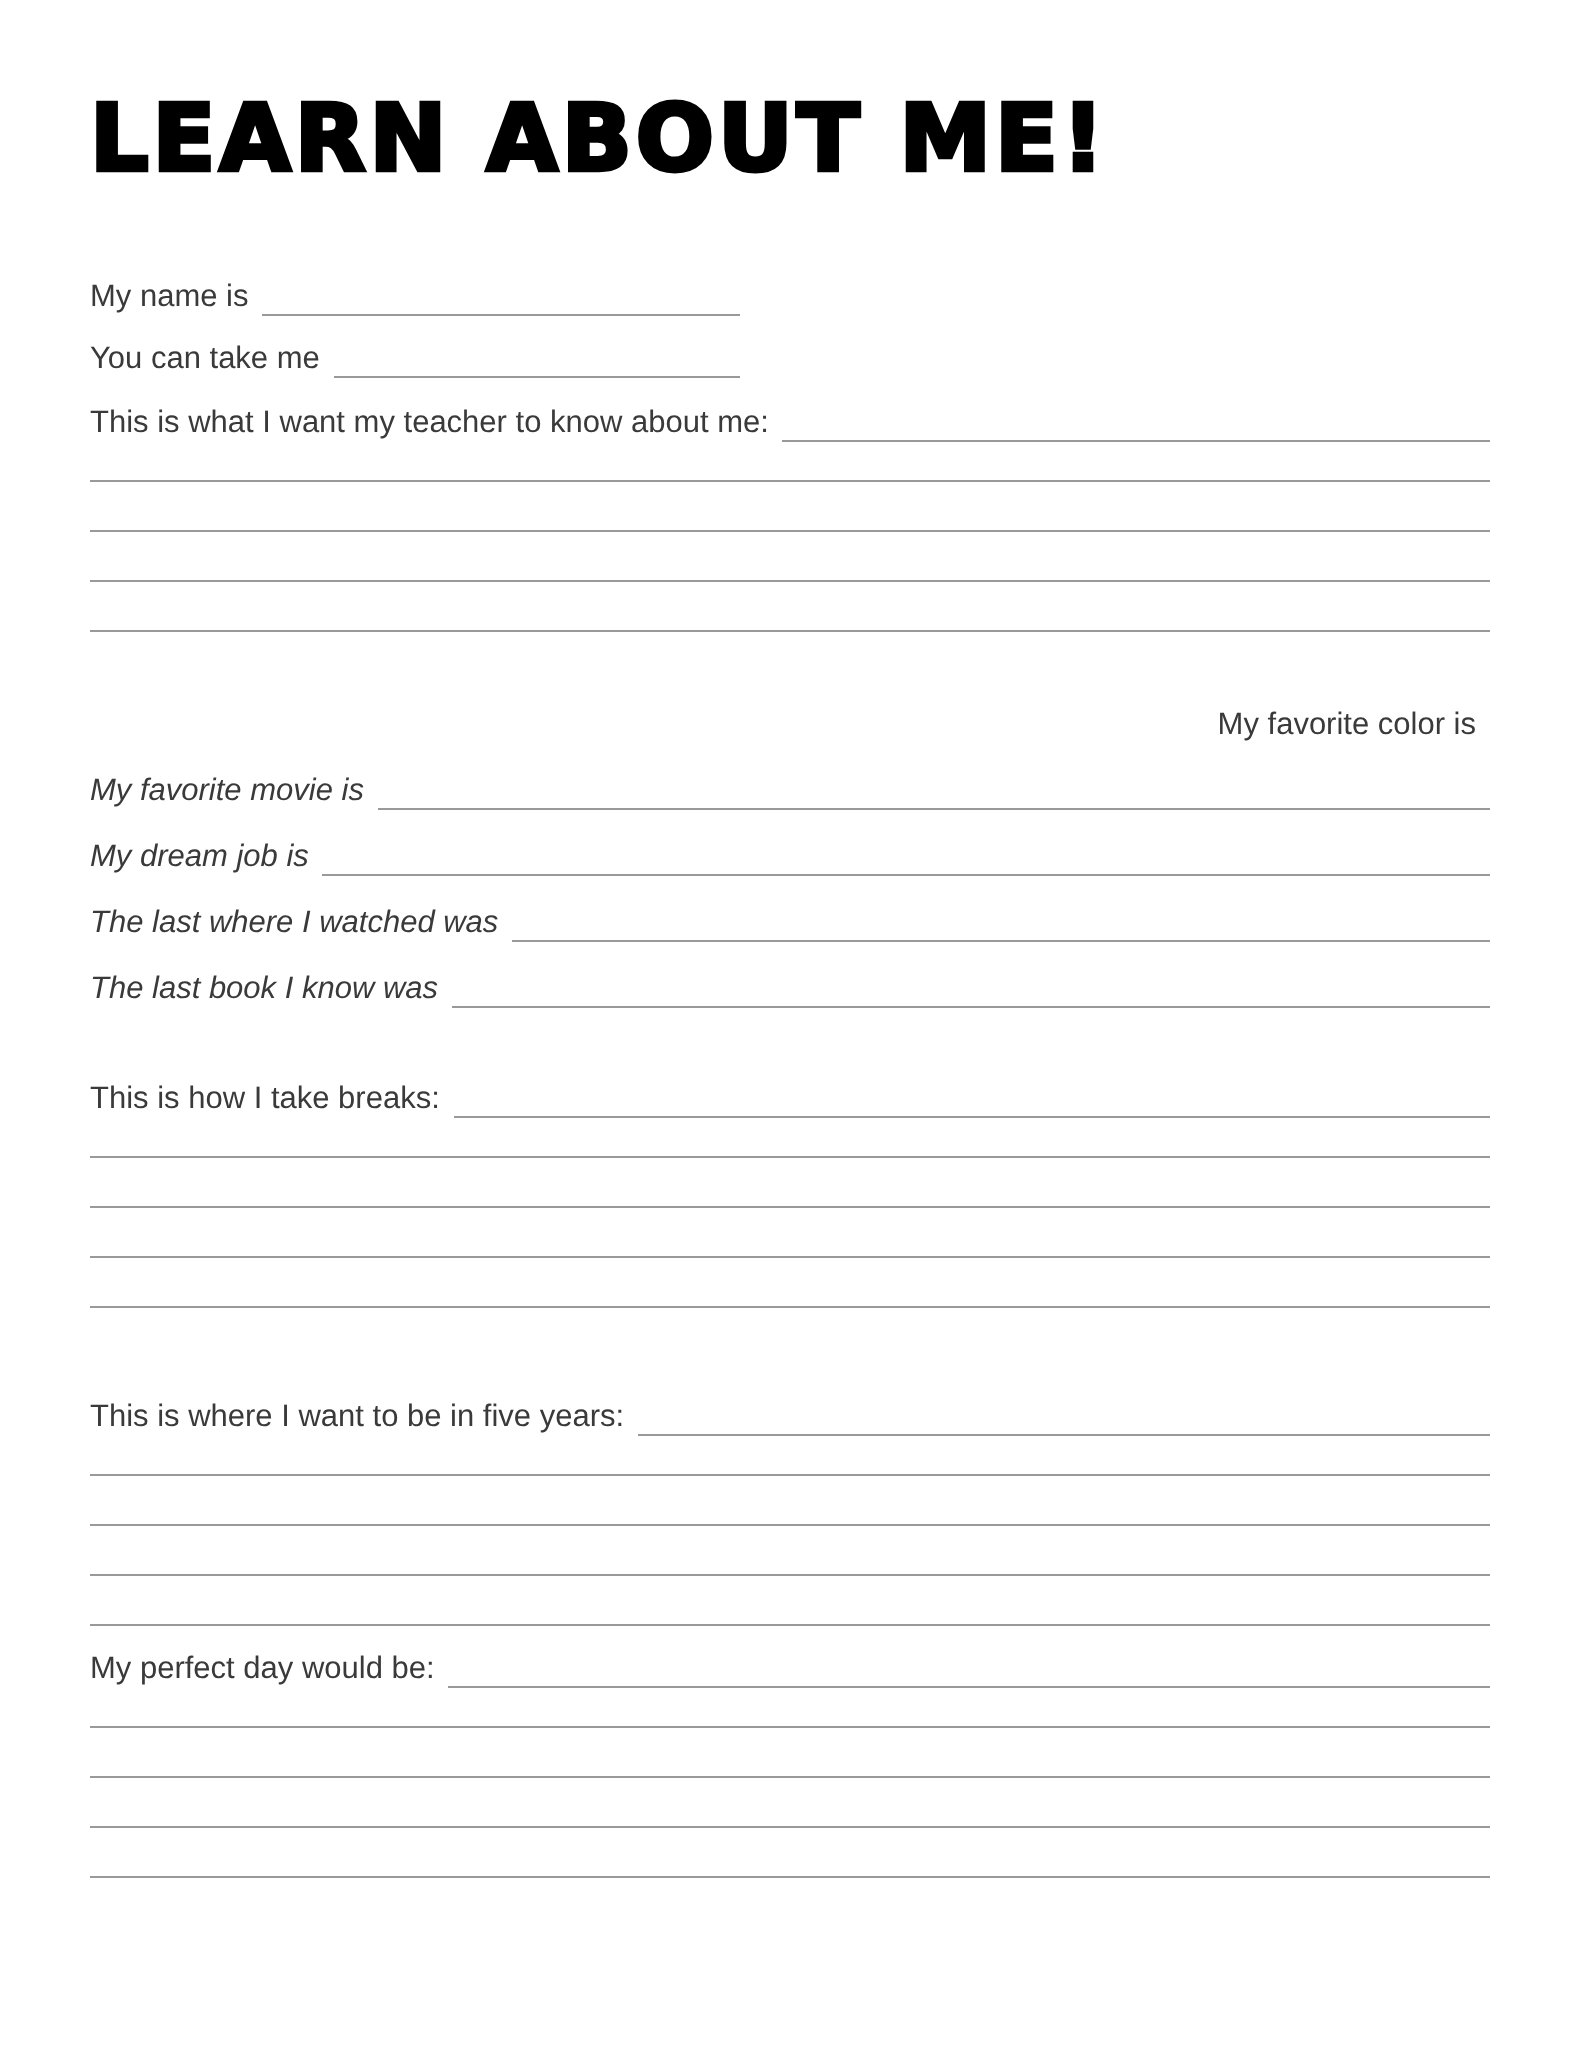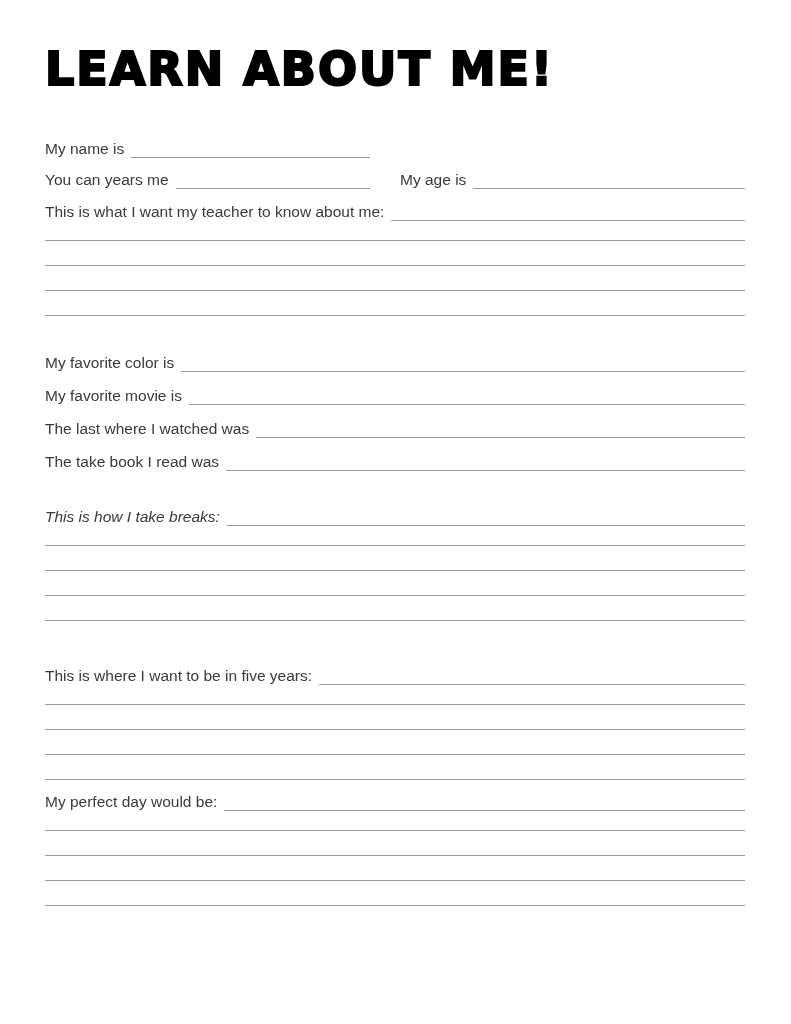--- a/index.html
+++ b/index.html
@@ -44,47 +44,43 @@
   .ruled-line {
     height: 25px;
     border-bottom: 1.5px solid var(--rule, #999);
   }
   .ruled-line:first-child { height: 20px; }
 
   
   .r1 { margin-top: 46px; }
   .r2 { margin-top: 13px; }
   .prompt-teacher { margin-top: 14px; }
-  .single-first { margin-top: 38px; }
-  .single { margin-top: 15px; }
-  .prompt-breaks { margin-top: 37px; font-style: italic; }
+  .single-first { margin-top: 38px; flex-direction: column; }
+  .single { margin-top: 15px; font-style: italic; }
+  .prompt-breaks { margin-top: 37px; }
   .prompt-five { margin-top: 46px; }
   .prompt-day { margin-top: 13px; }
 </style>
 </head>
 <body>
 
 <div class="page">
 
   <h1 class="title">LEARN ABOUT ME!</h1>
 
   <div class="two-col r1">
     <div class="field-row col-left">
       <span class="label">My name is</span>
       <span class="blank"></span>
     </div>
   </div>
 
   <div class="two-col r2">
     <div class="field-row col-left">
-      <span class="label">You can years me</span>
-      <span class="blank"></span>
-    </div>
-    <div class="field-row col-right">
-      <span class="label">My age is</span>
+      <span class="label">You can take me</span>
       <span class="blank"></span>
     </div>
   </div>
 
   <div class="field-row prompt-teacher">
     <span class="label">This is what I want my teacher to know about me:</span>
     <span class="blank"></span>
   </div>
   <div>
     <div class="ruled-line"></div>
@@ -95,25 +91,29 @@
 
   <div class="field-row single-first">
     <span class="label">My favorite color is</span>
     <span class="blank"></span>
   </div>
   <div class="field-row single">
     <span class="label">My favorite movie is</span>
     <span class="blank"></span>
   </div>
   <div class="field-row single">
+    <span class="label">My dream job is</span>
+    <span class="blank"></span>
+  </div>
+  <div class="field-row single">
     <span class="label">The last where I watched was</span>
     <span class="blank"></span>
   </div>
   <div class="field-row single">
-    <span class="label">The take book I read was</span>
+    <span class="label">The last book I know was</span>
     <span class="blank"></span>
   </div>
 
   <div class="field-row prompt-breaks">
     <span class="label">This is how I take breaks:</span>
     <span class="blank"></span>
   </div>
   <div>
     <div class="ruled-line"></div>
     <div class="ruled-line"></div>

